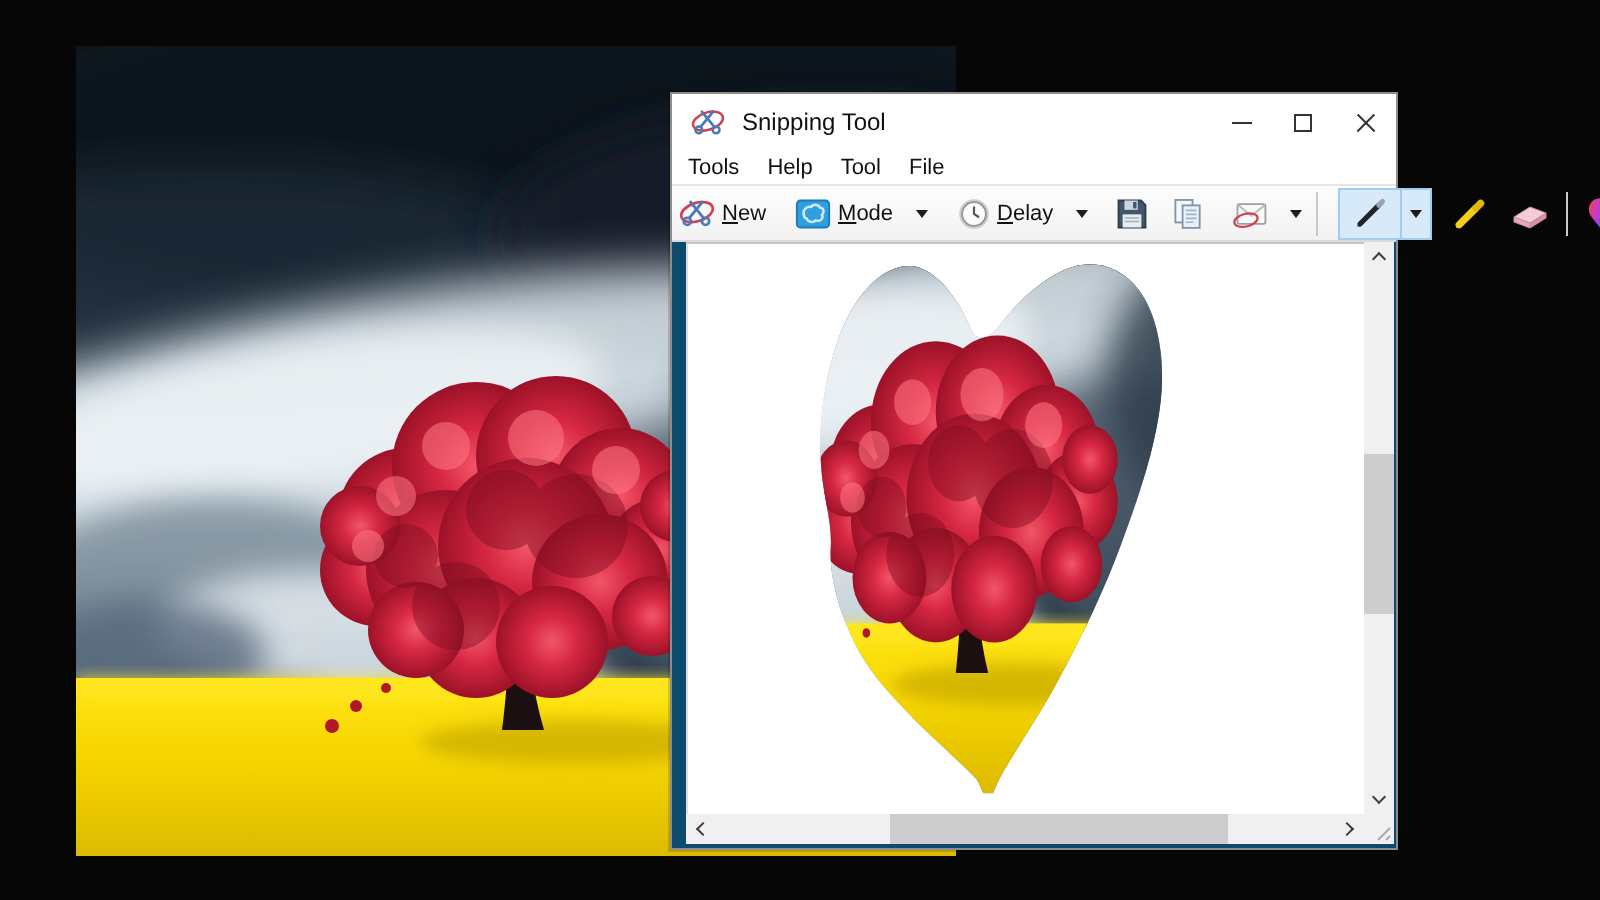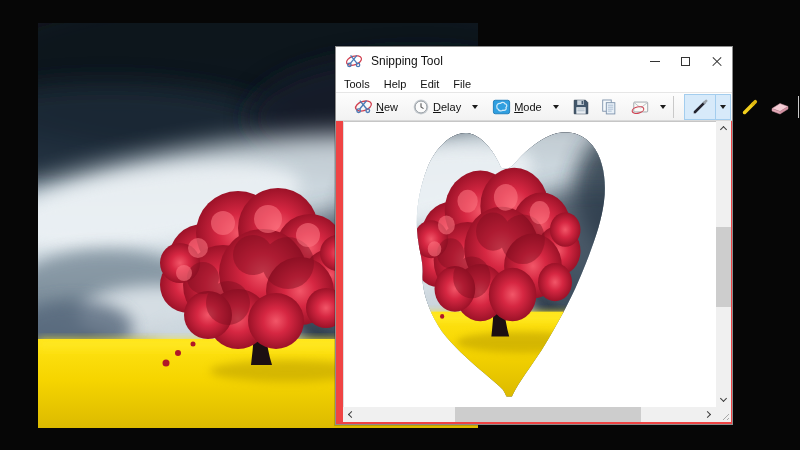--- a/index.html
+++ b/index.html
@@ -2,39 +2,39 @@
 <html><head>
 <meta charset="utf-8">
 <style>
   html,body{margin:0;padding:0;background:#000;}
   *{box-sizing:border-box;}
   .stage{position:relative;width:800px;height:450px;background:#060606;overflow:hidden;
          font-family:"Liberation Sans",sans-serif;}
   
   .photo{position:absolute;left:38px;top:23px;width:440px;height:405px;display:block;}
   
-  .window{position:absolute;left:335px;top:46px;width:398px;height:379px;
-          background:#ef4444;border:1px solid #8d8d8d;box-shadow:0 0 0 1px rgba(0,0,0,.15);}
+  .window{position:absolute;left:335px;top:46px;width:364px;height:379px;
+          background:#0c4a6e;border:1px solid #8d8d8d;box-shadow:0 0 0 1px rgba(0,0,0,.15);}
   .titlebar{height:28px;background:#fff;display:flex;align-items:center;padding-left:9px;}
   .app-icon{width:18px;height:18px;flex:0 0 auto;}
   .title-text{font-size:12px;color:#111;margin-left:8px;flex:1;white-space:nowrap;}
   .controls{display:flex;height:100%;}
   .ctrl{width:31px;height:100%;display:flex;align-items:center;justify-content:center;position:relative;}
   .min-glyph{width:10px;height:1px;background:#333;}
   .max-glyph{width:9px;height:9px;border:1px solid #333;}
   .close-glyph{position:relative;width:12px;height:12px;}
   .close-glyph i{position:absolute;left:0;top:5.5px;width:12px;height:1.2px;background:#333;}
   .close-glyph i:first-child{transform:rotate(45deg);}
   .close-glyph i:last-child{transform:rotate(-45deg);}
   .menubar{height:17px;background:#fff;display:flex;align-items:center;
            font-size:11px;color:#111;padding-left:1px;}
   .menu-item{padding:0 7px;height:100%;display:flex;align-items:center;}
   .toolbar{height:29px;background:linear-gradient(#fdfdfd,#f2f2f2);
            border-top:1px solid #e6e6e6;border-bottom:1px solid #d9d9d9;
-           display:flex;align-items:center;padding:0 15px;font-size:11px;color:#111;}
+           display:flex;align-items:center;padding:0 0;font-size:11px;color:#111;}
   .tbtn{display:flex;align-items:center;gap:3px;height:24px;padding:2px 3px;flex:0 0 auto;}
   .tbtn svg{display:block;}
   .lbl{white-space:nowrap;}
   .u{text-decoration:underline;}
   .arr{width:0;height:0;border-left:3.5px solid transparent;border-right:3.5px solid transparent;
        border-top:4px solid #1c1c1c;margin-left:2px;}
   .sep{width:1px;height:22px;background:#c9c9c9;margin:0 4px;flex:0 0 auto;}
   .pen-group{display:flex;height:26px;margin-left:6px;}
   .pen-main{width:32px;background:#d7eafa;border:1px solid #a3cdee;display:flex;
             align-items:center;justify-content:center;}
@@ -203,49 +203,49 @@
               <i></i>
               <i></i>
             </span>
         </div>
       </div>
     </div>
 
     <div class="menubar">
       <span class="menu-item">Tools</span>
       <span class="menu-item">Help</span>
-      <span class="menu-item">Edit</span>
+      <span class="menu-item">Tool</span>
       <span class="menu-item">File</span>
     </div>
 
     <div class="toolbar">
 
       <div class="tbtn">
         <svg width="19" height="19" viewBox="0 0 20 20">
           <use href="#logo-scissors"></use>
         </svg>
         <span class="lbl"><span class="u">N</span><span>ew</span></span>
+      </div>
+
+      <div class="tbtn" style="margin-left:8px">
+        <svg width="19" height="18" viewBox="0 0 20 20">
+          <rect x="1" y="2.5" width="18" height="15" rx="2" fill="#2f9fe0" stroke="#1b7ab8"></rect>
+          <path d="M5 11 C4 8 6 5.5 9 6 C10 4.5 13 4.5 14 6.5 C16 6.5 16.5 9 15 10.5 C16 12.5 14 14.5 11.5 13.5 C10 15 7 14.5 6.5 12.5 C5.5 12.3 5 11.8 5 11 Z" fill="none" stroke="#cfeafa" stroke-width="1.4"></path>
+        </svg>
+        <span class="lbl"><span class="u">M</span><span>ode</span></span>
+        <span class="arr" style="margin-left:8px"></span>
       </div>
 
       <div class="tbtn" style="margin-left:8px">
         <svg width="18" height="18" viewBox="0 0 20 20">
           <circle cx="10" cy="10" r="8.2" fill="#c9ced3"></circle>
           <circle cx="10" cy="10" r="6.6" fill="#fbfbfb" stroke="#8f959b"></circle>
           <path d="M10 5.8 V10 L12.8 11.8" stroke="#555" stroke-width="1.2" fill="none"></path>
         </svg>
         <span class="lbl"><span class="u">D</span><span>elay</span></span>
-        <span class="arr" style="margin-left:8px"></span>
-      </div>
-
-      <div class="tbtn" style="margin-left:8px">
-        <svg width="19" height="18" viewBox="0 0 20 20">
-          <rect x="1" y="2.5" width="18" height="15" rx="2" fill="#2f9fe0" stroke="#1b7ab8"></rect>
-          <path d="M5 11 C4 8 6 5.5 9 6 C10 4.5 13 4.5 14 6.5 C16 6.5 16.5 9 15 10.5 C16 12.5 14 14.5 11.5 13.5 C10 15 7 14.5 6.5 12.5 C5.5 12.3 5 11.8 5 11 Z" fill="none" stroke="#cfeafa" stroke-width="1.4"></path>
-        </svg>
-        <span class="lbl"><span class="u">M</span><span>ode</span></span>
         <span class="arr" style="margin-left:8px"></span>
       </div>
 
       <div class="tbtn" style="margin-left:7px">
         <svg width="18" height="18" viewBox="0 0 20 20">
           <path d="M2.5 2.5 H15 L17.5 5 V17.5 H2.5 Z" fill="#41566b" stroke="#2c3e50"></path>
           <rect x="5.8" y="2.5" width="7.4" height="5.2" fill="#cdd6de"></rect>
           <rect x="10.6" y="3.3" width="1.9" height="3.6" fill="#41566b"></rect>
           <rect x="4.8" y="10.2" width="10.4" height="7.3" fill="#e8edf2"></rect>
           <path d="M6 12.2 H14 M6 14.2 H14" stroke="#9fb0bf" stroke-width=".9"></path>

